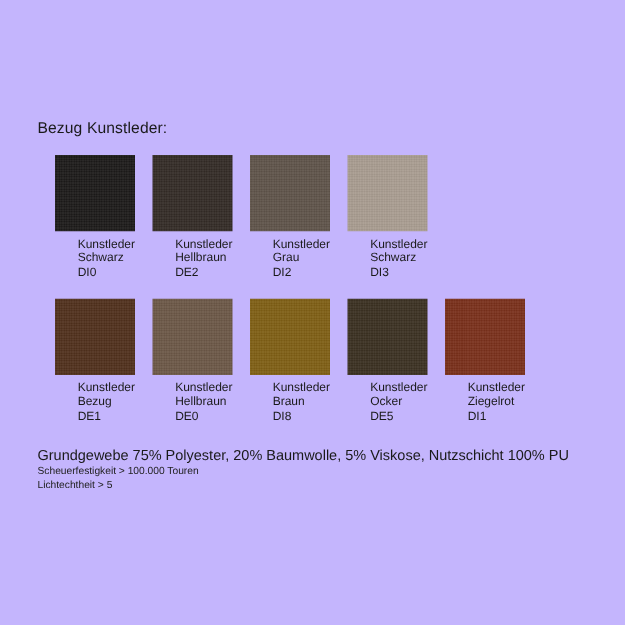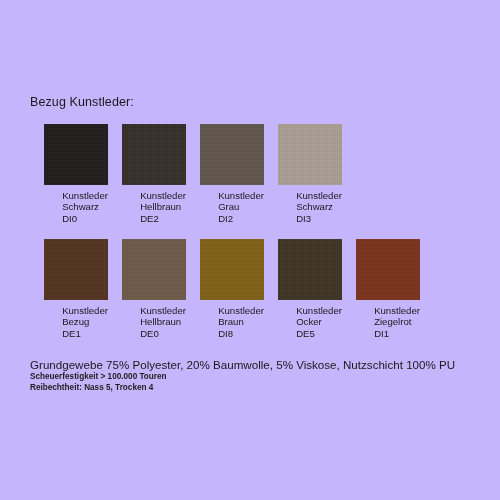--- a/index.html
+++ b/index.html
@@ -92,21 +92,20 @@
     font-size: 11.6px;
     line-height: 14px;
     color: #1a1a1a;
     white-space: nowrap;
   }
   .spec-sub {
     font-size: 8.2px;
     line-height: 10.6px;
     color: #222222;
     white-space: nowrap;
-    font-weight: bold;
   }
   .spec-sub:first-of-type { margin-top: 2px; }
 </style>
 </head>
 <body>
 
 <div id="sheet">
 
   <div class="sheet-title">Bezug Kunstleder:</div>
 
@@ -183,16 +182,16 @@
           <span>Kunstleder</span>
           <span>Ziegelrot</span>
           <span>DI1</span>
         </div>
       </div>
     </div>
 
   <div class="spec-block">
     <div class="spec-main">Grundgewebe 75% Polyester, 20% Baumwolle, 5% Viskose, Nutzschicht 100% PU</div>
     <div class="spec-sub">Scheuerfestigkeit &gt; 100.000 Touren</div>
-    <div class="spec-sub">Reibechtheit: Nass 5, Trocken 4</div>
+    <div class="spec-sub">Lichtechtheit &gt; 5</div>
   </div>
 
 </div>
 
 </body></html>

